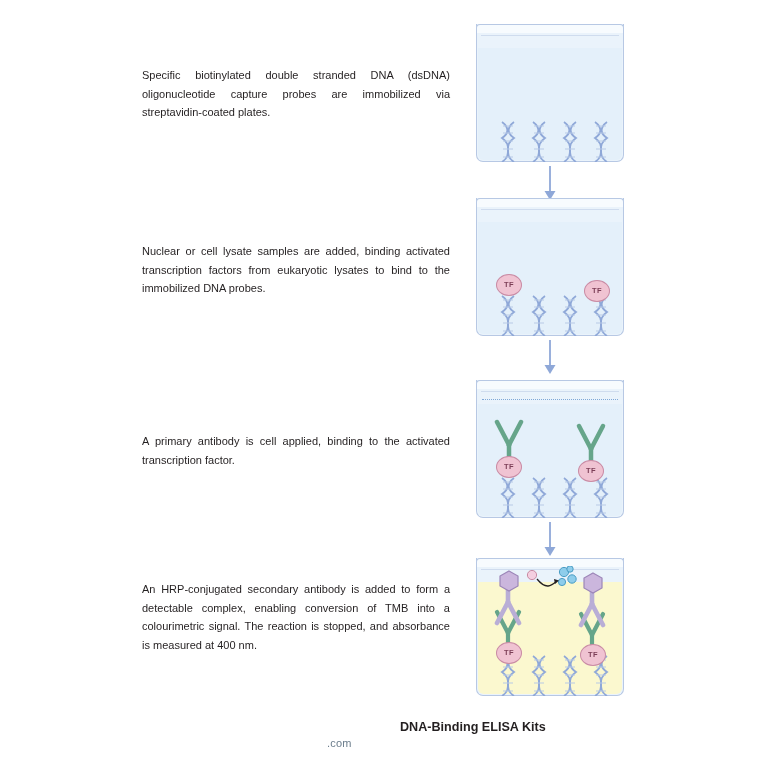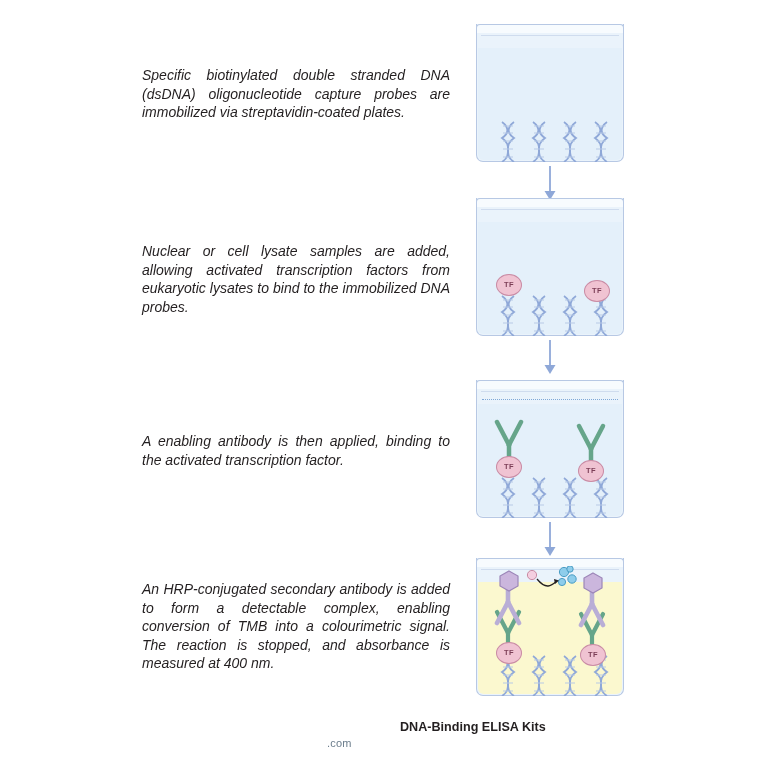--- a/index.html
+++ b/index.html
@@ -20,26 +20,25 @@
   
   .step {
     position: absolute;
     left: 0;
     width: 764px;
   }
   .step-text {
     position: absolute;
     left: 142px;
     width: 308px;
-    font-size: 14px;
+    font-size: 11px;
     line-height: 18.5px;
     color: #231f20;
     text-align: justify;
     text-justify: inter-word;
-    font-style: italic;
   }
 
   
   .well {
     position: absolute;
     left: 476px;
     width: 148px;
     height: 138px;
     padding-left: 29px;
   }
@@ -189,21 +188,21 @@
       </svg>
     </div>
   </div>
 
   <svg class="arrow" style="top:166px; height:36px;" viewBox="0 0 14 36">
     <path d="M7 0 L7 27" stroke="#8fa8d8" stroke-width="1.8" fill="none"></path>
     <path d="M1.5 25 L7 34 L12.5 25 Z" fill="#8fa8d8"></path>
   </svg>
 
   <div class="step" style="top:198px;">
-    <div class="step-text" style="top:44px;">Nuclear or cell lysate samples are added, allowing activated transcription factors from eukaryotic lysates to bind to the immobilized DNA probes.</div>
+    <div class="step-text" style="top:44px;">Nuclear or cell lysate samples are added, binding activated transcription factors from eukaryotic lysates to bind to the immobilized DNA probes.</div>
 
     <div class="well">
       <div class="well-body"></div>
       <div class="well-fluid-blue"></div>
       <div class="well-lip"></div>
       <div class="well-inner-line"></div>
 
       <svg class="helix" style="left:24px;" viewBox="0 0 17 42">
         <path d="M2 42 C14 34 2 26 14 18 C2 10 14 2 14 2" fill="none" stroke="#8fa8d8" stroke-width="1.8"></path>
         <path d="M14 42 C2 34 14 26 2 18 C14 10 2 2 2 2" fill="none" stroke="#8fa8d8" stroke-width="1.8"></path>
@@ -229,21 +228,21 @@
       <div class="tf" style="left:108px; top:82px;">TF</div>
     </div>
   </div>
 
   <svg class="arrow" style="top:340px; height:36px;" viewBox="0 0 14 36">
     <path d="M7 0 L7 27" stroke="#8fa8d8" stroke-width="1.8" fill="none"></path>
     <path d="M1.5 25 L7 34 L12.5 25 Z" fill="#8fa8d8"></path>
   </svg>
 
   <div class="step" style="top:380px;">
-    <div class="step-text" style="top:52px;">A enabling antibody is then applied, binding to the activated transcription factor.</div>
+    <div class="step-text" style="top:52px;">A primary antibody is cell applied, binding to the activated transcription factor.</div>
 
     <div class="well">
       <div class="well-body"></div>
       <div class="well-fluid-blue"></div>
       <div class="well-lip"></div>
       <div class="well-inner-line"></div>
       <div class="well-dotted"></div>
 
       <svg class="helix" style="left:24px;" viewBox="0 0 17 42">
         <path d="M2 42 C14 34 2 26 14 18 C2 10 14 2 14 2" fill="none" stroke="#8fa8d8" stroke-width="1.8"></path>

